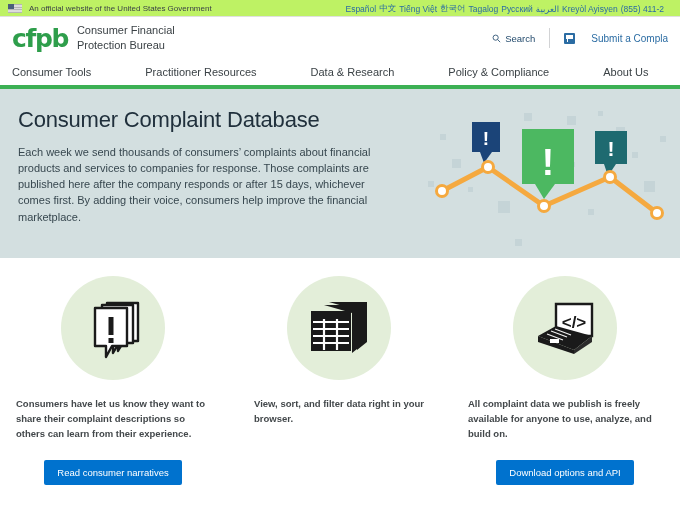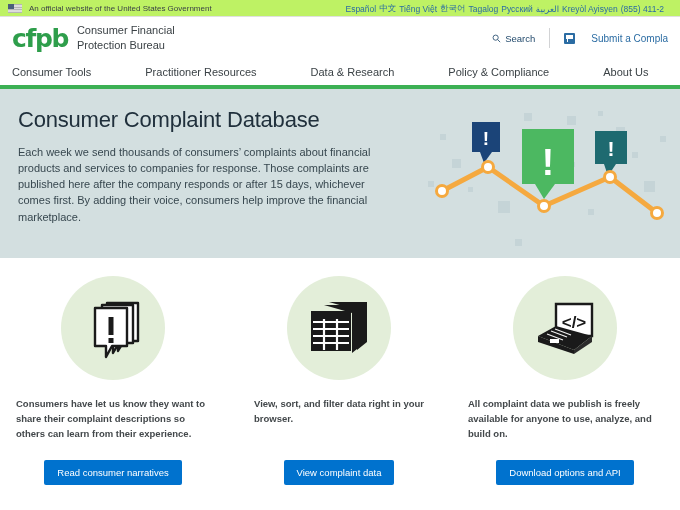--- a/index.html
+++ b/index.html
@@ -374,23 +374,20 @@
           <line x1="8" y1="24" x2="44" y2="24"></line>
           <line x1="8" y1="31" x2="44" y2="31"></line>
           <line x1="8" y1="38" x2="44" y2="38"></line>
           <line x1="8" y1="45" x2="44" y2="45"></line>
           <line x1="19" y1="21" x2="19" y2="52"></line>
           <line x1="32" y1="21" x2="32" y2="52"></line>
         </g>
       </svg>
     </div>
     <div class="card-text center-one">View, sort, and filter data right in your browser.</div>
-    <div class="card-btn-row">
-      <button class="card-btn">View complaint data</button>
-    </div>
   </div>
 
   <div class="card">
     <div class="card-circle">
       <svg width="70" height="60" viewBox="0 0 70 60">
         <polygon points="26,6 62,6 62,38 26,38" fill="#ffffff" stroke="#1a1a1a" stroke-width="2.4"></polygon>
         <text x="44" y="30" font-family="Liberation Sans, sans-serif" font-size="17" font-weight="bold" fill="#1a1a1a" text-anchor="middle">&lt;/&gt;</text>
         <polygon points="8,38 26,28 62,38 44,52" fill="#1a1a1a"></polygon>
         <polygon points="8,38 8,44 44,56 44,52" fill="#1a1a1a"></polygon>
         <polygon points="44,52 44,56 62,44 62,38" fill="#2b2b2b"></polygon>

